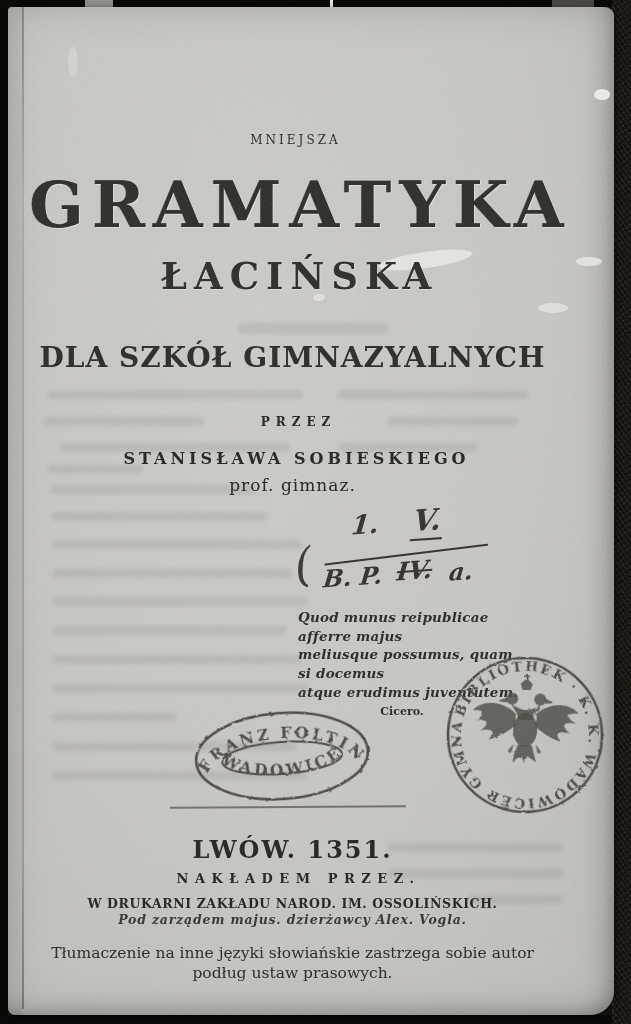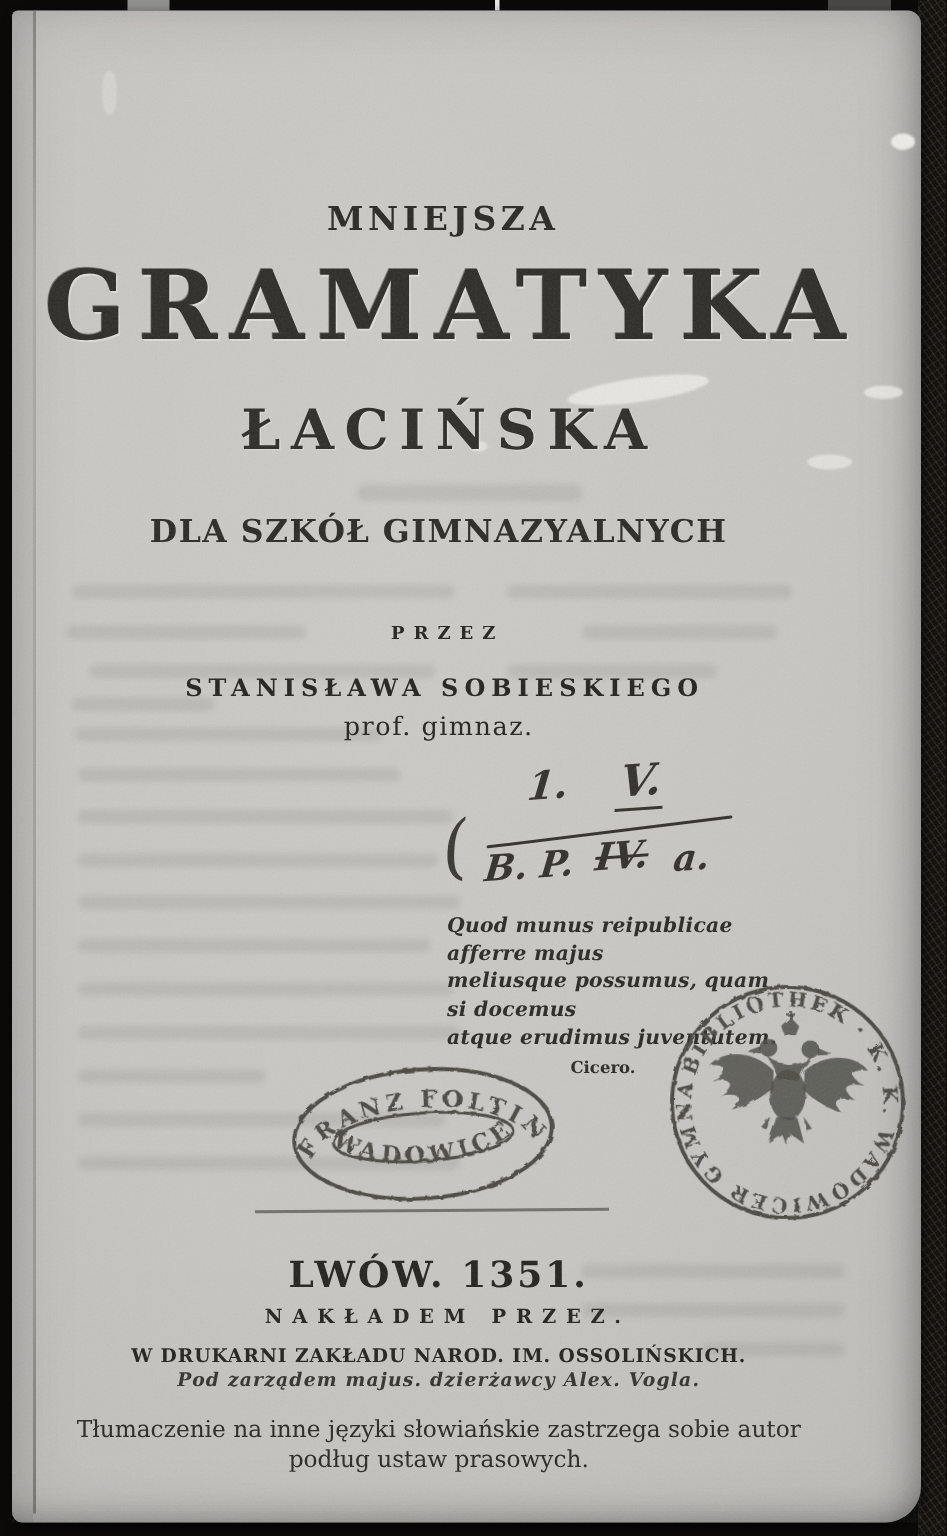--- a/index.html
+++ b/index.html
@@ -31,26 +31,26 @@
   .crease-strip{position:absolute;left:0;top:0;bottom:0;width:14px;background:rgba(0,0,0,0.05);border-radius:4px 0 0 7px;}
   .crease-line{position:absolute;left:14px;top:0;bottom:6px;width:2px;
     background:linear-gradient(180deg,#6f6e6a,#a3a29e 18%,#97968f 55%,#8b8a84 85%,#5f5e58);opacity:.75;}
   .grain-svg{position:absolute;left:0;top:0;pointer-events:none;}
   
   .ghost{position:absolute;background:#6e6c66;opacity:.16;filter:blur(2px);height:9px;border-radius:4px;}
   .speck{position:absolute;background:#ecebe7;border-radius:50%;filter:blur(.6px);}
   
   .content{position:absolute;left:12px;top:0;width:545px;text-align:center;color:#24231f;}
   .blk{position:absolute;left:0;width:100%;}
-  .half-title{top:126px;font-size:22px;font-weight:bold;letter-spacing:3px;padding-left:3px;color:#2a2925;}
+  .half-title{top:126px;font-size:12px;font-weight:normal;letter-spacing:3px;padding-left:3px;color:#2a2925;}
   .main-title{top:160px;font-size:64px;font-weight:bold;letter-spacing:8px;padding-left:8px;color:#2d2c28;
     text-shadow:1px 1px 0 rgba(236,235,231,0.55), -0.5px -0.5px 0 rgba(40,38,34,0.5);}
-  .subtitle{top:257px;font-size:37px;font-weight:bold;letter-spacing:7px;padding-left:7px;color:#2d2c28;
+  .subtitle{top:247px;font-size:37px;font-weight:bold;letter-spacing:7px;padding-left:7px;color:#2d2c28;
     text-shadow:1px 1px 0 rgba(236,235,231,0.5);text-align:center;}
-  .audience{top:334px;font-size:21px;font-weight:bold;letter-spacing:1px;color:#2b2a26;}
+  .audience{top:334px;font-size:28px;font-weight:bold;letter-spacing:1px;color:#2b2a26;}
   .byline-prep{top:408px;font-size:12px;font-weight:bold;letter-spacing:6px;padding-left:6px;}
   .author{top:442px;font-size:16px;font-weight:bold;letter-spacing:4px;padding-left:4px;}
   .author-role{top:468px;font-size:17px;letter-spacing:1px;}
   .epigraph-wrap{position:absolute;left:290px;top:601px;width:224px;text-align:left;color:#2a2925;}
   .epigraph{font-style:italic;font-weight:bold;font-size:13.5px;line-height:1.38;white-space:pre-line;letter-spacing:.2px;}
   .epigraph-attrib{text-align:center;padding-right:16px;margin-top:4px;font-size:11px;font-weight:bold;}
   .rule{position:absolute;left:162px;top:799px;width:236px;height:2px;background:#55534e;opacity:.75;transform:rotate(-.4deg);}
   .place-year{top:828px;font-size:24px;font-weight:bold;letter-spacing:2px;}
   .publisher{top:864px;font-size:13px;font-weight:bold;letter-spacing:6.5px;padding-left:6px;}
   .printer{top:889px;font-size:12.5px;font-weight:bold;letter-spacing:.6px;}

